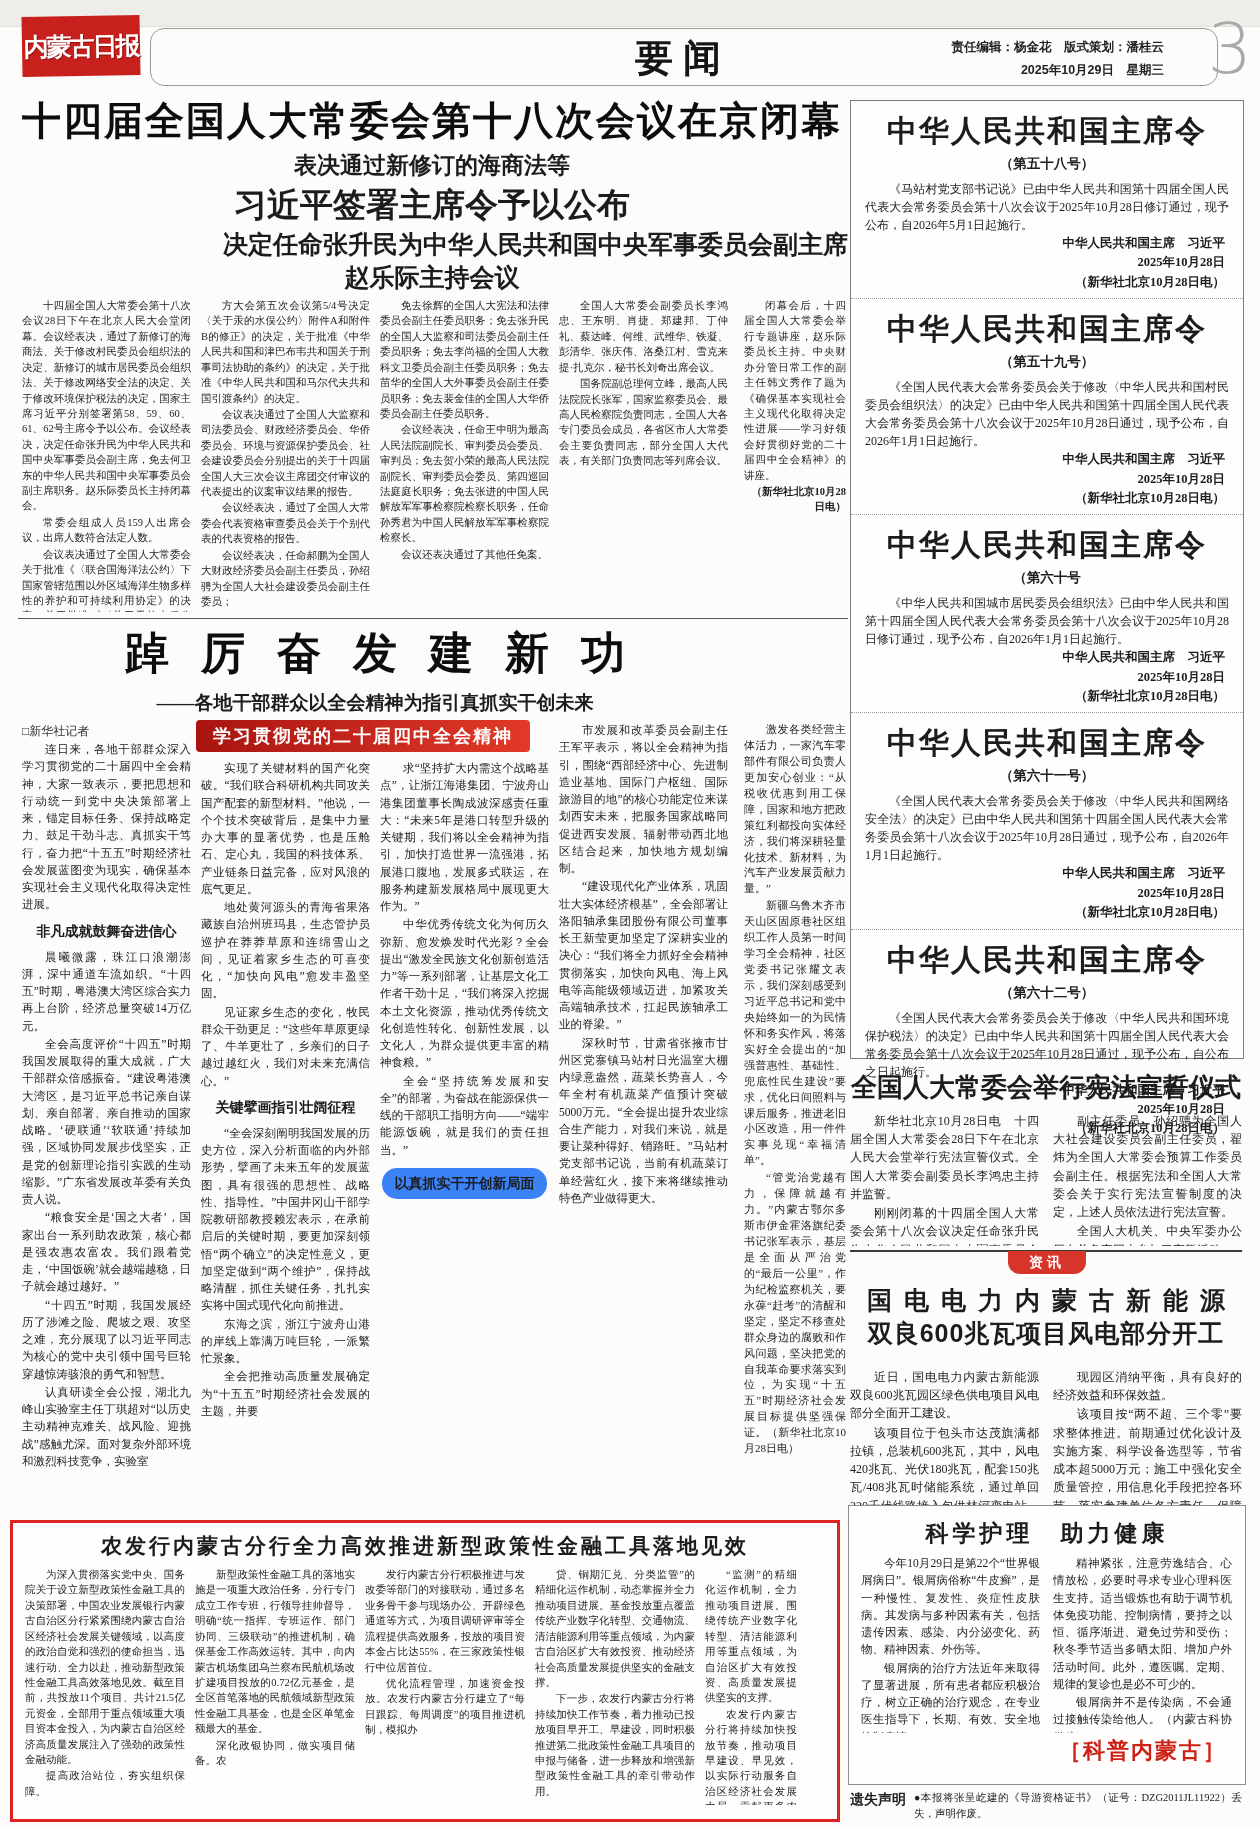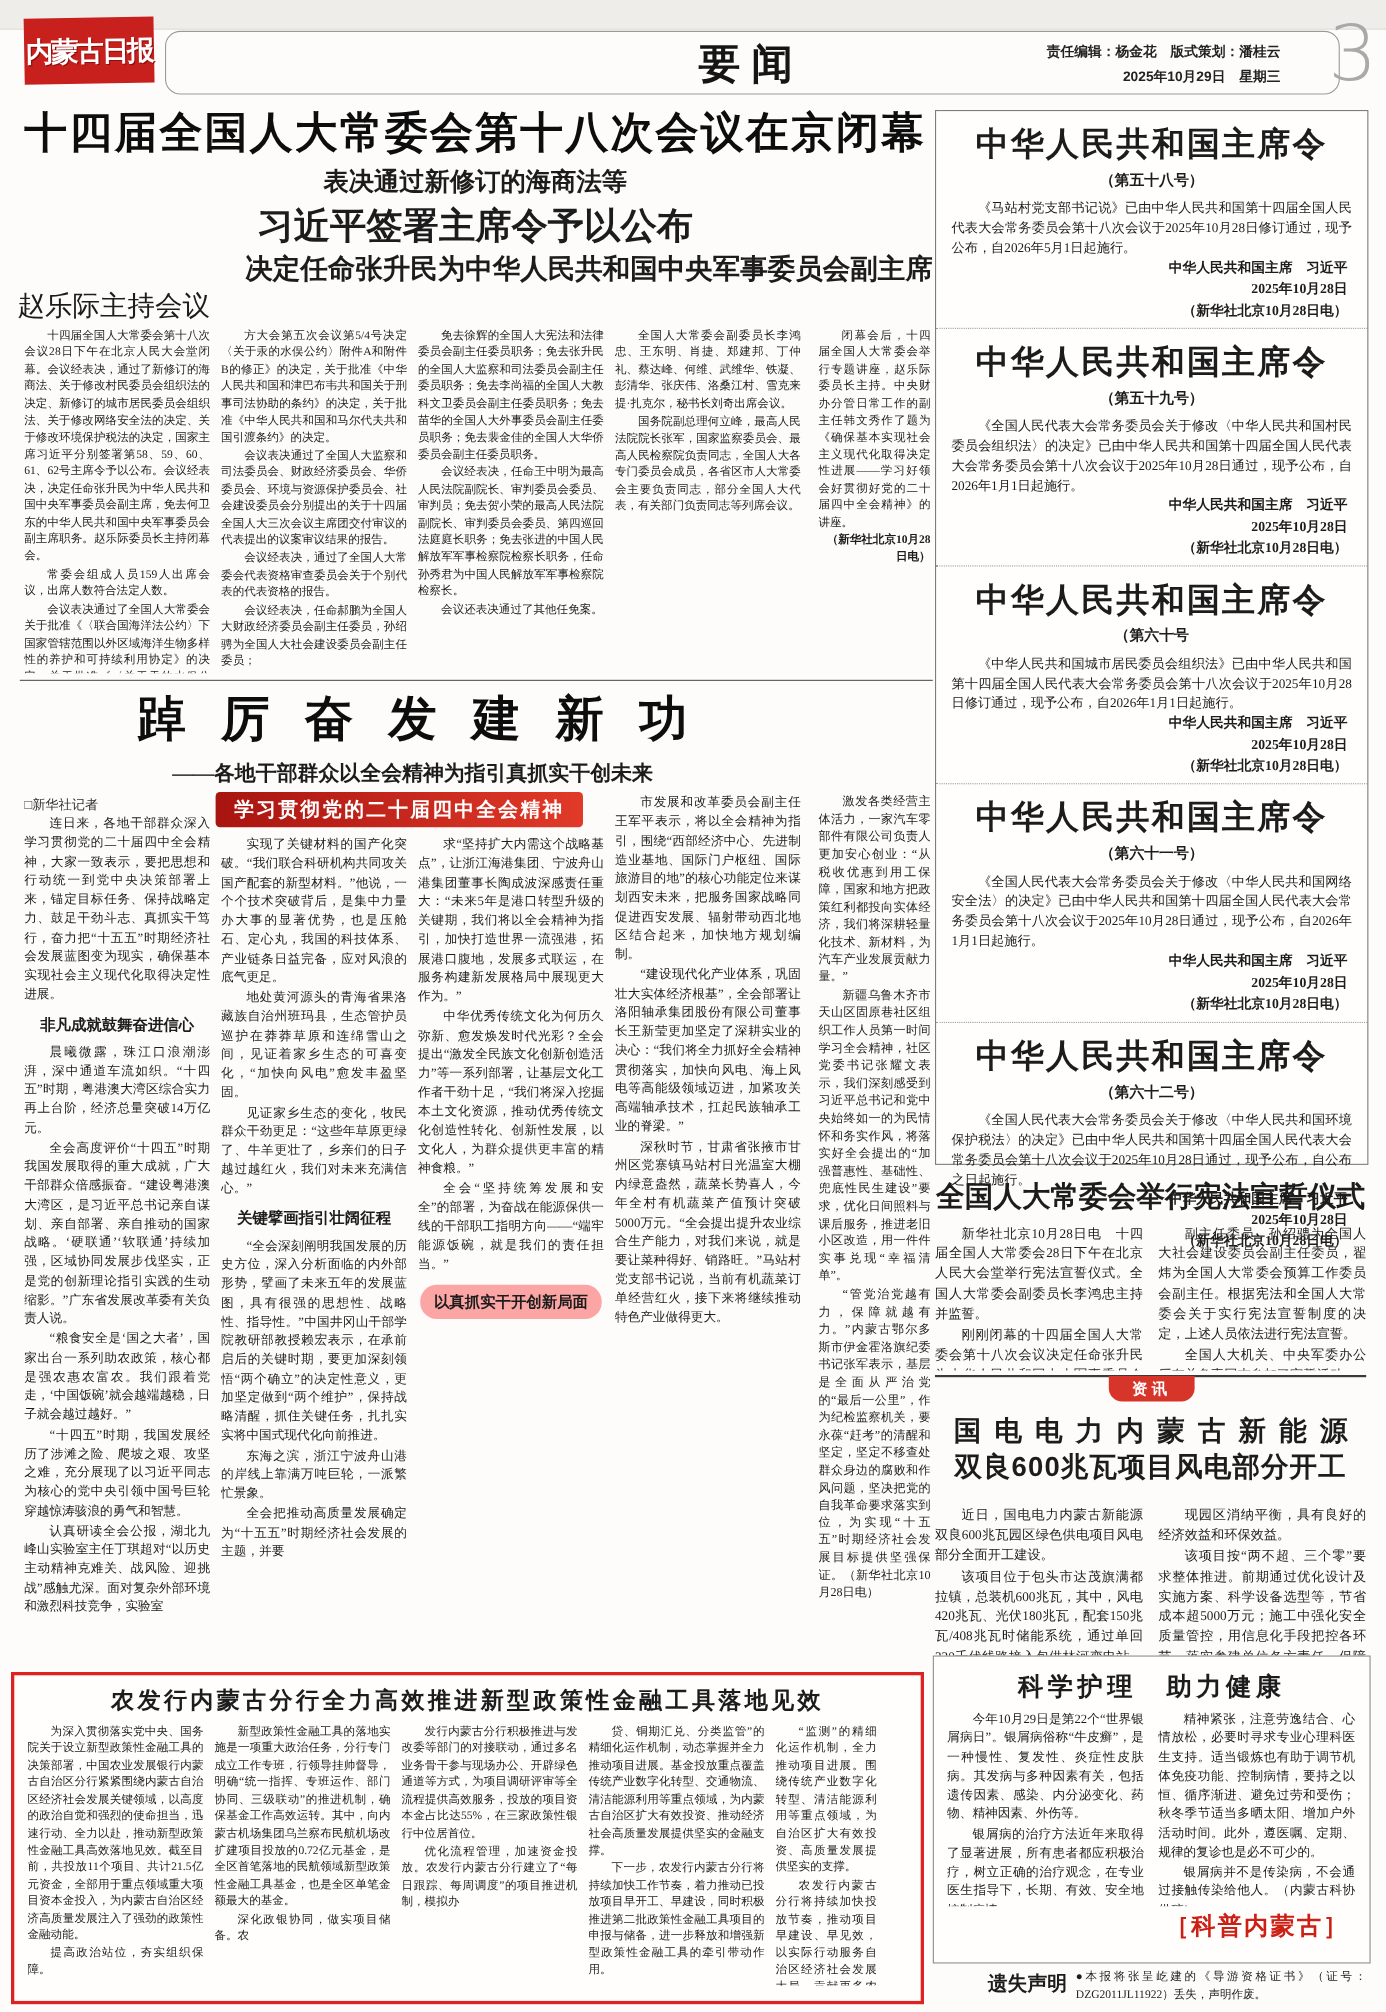--- a/index.html
+++ b/index.html
@@ -24,36 +24,36 @@
   .f11{font-size:11px;line-height:1.45;}
   .f115{font-size:11.5px;line-height:1.5;}
   .f12{font-size:12px;line-height:1.52;}
   .rule{background:#555;height:1px;}
   
   .lead-h1{left:16px;top:94px;width:832px;text-align:center;font-family:"Liberation Sans",sans-serif;
     font-weight:900;font-size:39px;letter-spacing:2px;color:#0d0d0d;white-space:nowrap;}
   .lead-d1{left:16px;top:150px;width:832px;text-align:center;font-weight:bold;font-size:23px;}
   .lead-d2{left:16px;top:183px;width:832px;text-align:center;font-family:"Liberation Sans",sans-serif;font-weight:900;font-size:33px;}
   .lead-d3{left:16px;top:228px;width:832px;text-align:right;font-family:"Liberation Sans",sans-serif;font-weight:800;font-size:25px;}
-  .lead-d4{left:16px;top:261px;width:832px;font-family:"Liberation Sans",sans-serif;font-weight:400;font-size:25px;}
+  .lead-d4{left:16px;top:261px;width:832px;text-align:center;font-family:"Liberation Sans",sans-serif;font-weight:700;font-size:25px;}
   .lead-cols{left:22px;top:298px;width:706px;height:314px;display:flex;gap:10px;}
   .lead-cols .c{width:169px;height:314px;}
   .lead-c5{left:744px;top:298px;width:102px;height:314px;}
   .sig{font-weight:bold;text-align:right;text-indent:0 !important;}
   
   .spirit-h1{left:22px;top:624px;width:706px;text-align:center;font-family:"Liberation Sans",sans-serif;
     font-weight:900;font-size:44px;letter-spacing:32px;text-indent:32px;color:#0d0d0d;white-space:nowrap;}
   .spirit-sub{left:22px;top:690px;width:706px;text-align:center;font-weight:bold;font-size:19px;}
   .spirit-byline{font-size:12px;margin:0 0 4px 0;color:#333;}
   .banner{left:196px;top:720px;width:334px;height:32px;border-radius:4px;
     background:linear-gradient(90deg,#a81410,#e13a29);color:#fff;font-family:"Liberation Sans",sans-serif;
     font-weight:bold;font-size:18px;letter-spacing:2px;display:flex;align-items:center;justify-content:center;}
   .subhead{font-family:"Liberation Sans",sans-serif;font-weight:bold;font-size:14px;text-align:center;
     margin:7px 0;text-indent:0;}
-  .subhead.pill{background:#fca5a5;border-radius:15px;padding:5px 4px;margin:9px 2px;}
+  .subhead.pill{background:#3b82f6;border-radius:15px;padding:5px 4px;margin:9px 2px;}
   .sp-c1{left:22px;top:722px;width:169px;height:786px;}
   .sp-c2{left:201px;top:760px;width:169px;height:748px;}
   .sp-c3{left:380px;top:760px;width:169px;height:748px;}
   .sp-c4{left:559px;top:722px;width:169px;height:786px;}
   .sp-c5{left:744px;top:722px;width:102px;height:786px;}
   
   .bank-box{left:10px;top:1520px;width:824px;height:296px;border:3px solid #dd2222;background:#fffefd;}
   .bank-h1{margin:9px 8px 7px 8px;text-align:center;font-family:"Liberation Sans",sans-serif;
     font-weight:900;font-size:21px;letter-spacing:3px;white-space:nowrap;}
   .bank-cols{display:flex;gap:10px;margin:0 12px;height:238px;}
@@ -81,21 +81,21 @@
     font-weight:900;font-size:25px;letter-spacing:1px;white-space:nowrap;}
   .gd-cols{left:850px;top:1356px;width:392px;height:138px;display:flex;gap:14px;margin-top:12px;}
   .gd-cols .c{width:189px;height:138px;}
   .health-box{left:848px;top:1505px;width:396px;height:278px;border:1.5px solid #8d8d8d;background:#fffefd;}
   .health-h1{margin:12px 0 6px 0;text-align:center;font-family:"Liberation Sans",sans-serif;font-weight:900;font-size:23px;letter-spacing:4px;}
   .health-cols{display:flex;gap:13px;margin:0 12px;height:178px;}
   .health-cols .c{width:179px;height:178px;}
   .health-stamp{text-align:right;padding-right:18px;margin-top:3px;color:#cc2015;
     font-family:"Liberation Sans",sans-serif;font-weight:900;font-size:22px;letter-spacing:2px;}
   .lost{left:850px;top:1790px;width:392px;display:flex;gap:8px;}
-  .lost-label{font-family:"Liberation Sans",sans-serif;font-weight:bold;font-size:18px;white-space:nowrap;padding-top:1px;margin-left:48px;}
+  .lost-label{font-family:"Liberation Sans",sans-serif;font-weight:bold;font-size:14px;white-space:nowrap;padding-top:1px;}
   .lost-text{font-size:10.5px;line-height:1.5;text-align:justify;}
 </style>
 </head>
 <body>
 
 <div class="sheet">
   <div class="topstrip abs"></div>
 
   <div class="masthead abs">内蒙古日报</div>
   <div class="header-box abs"></div>

